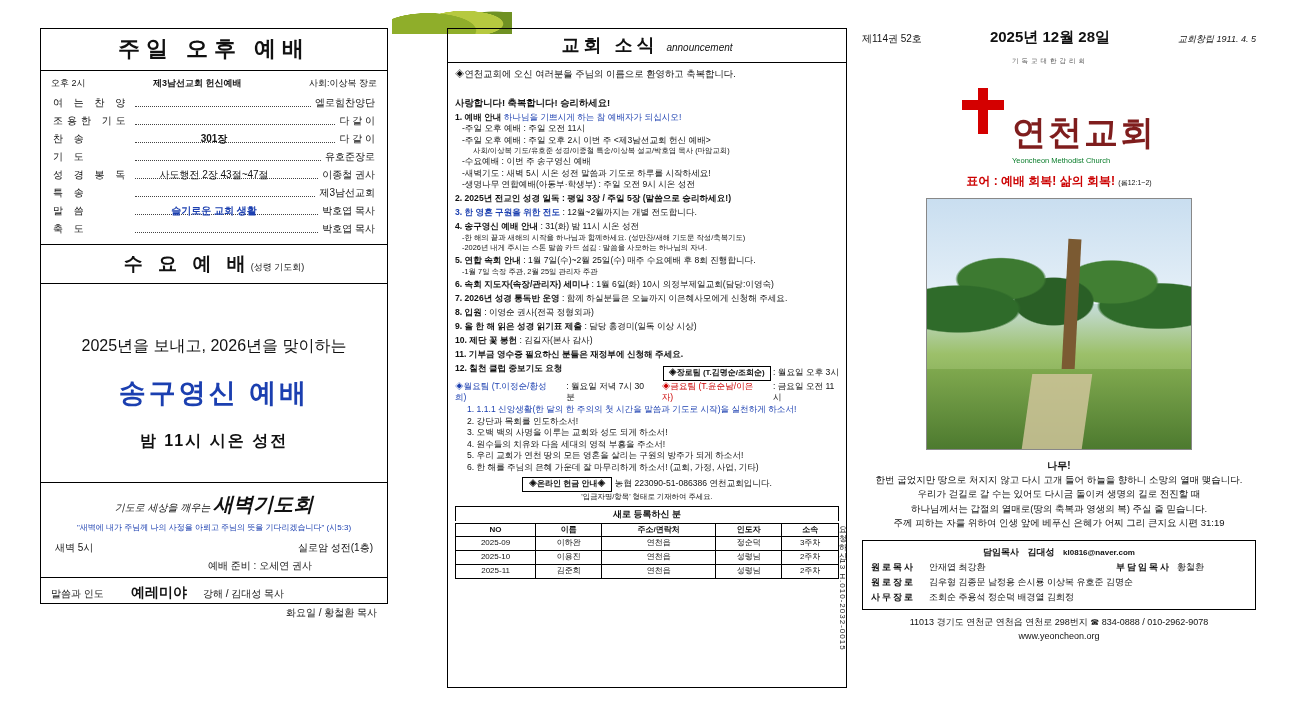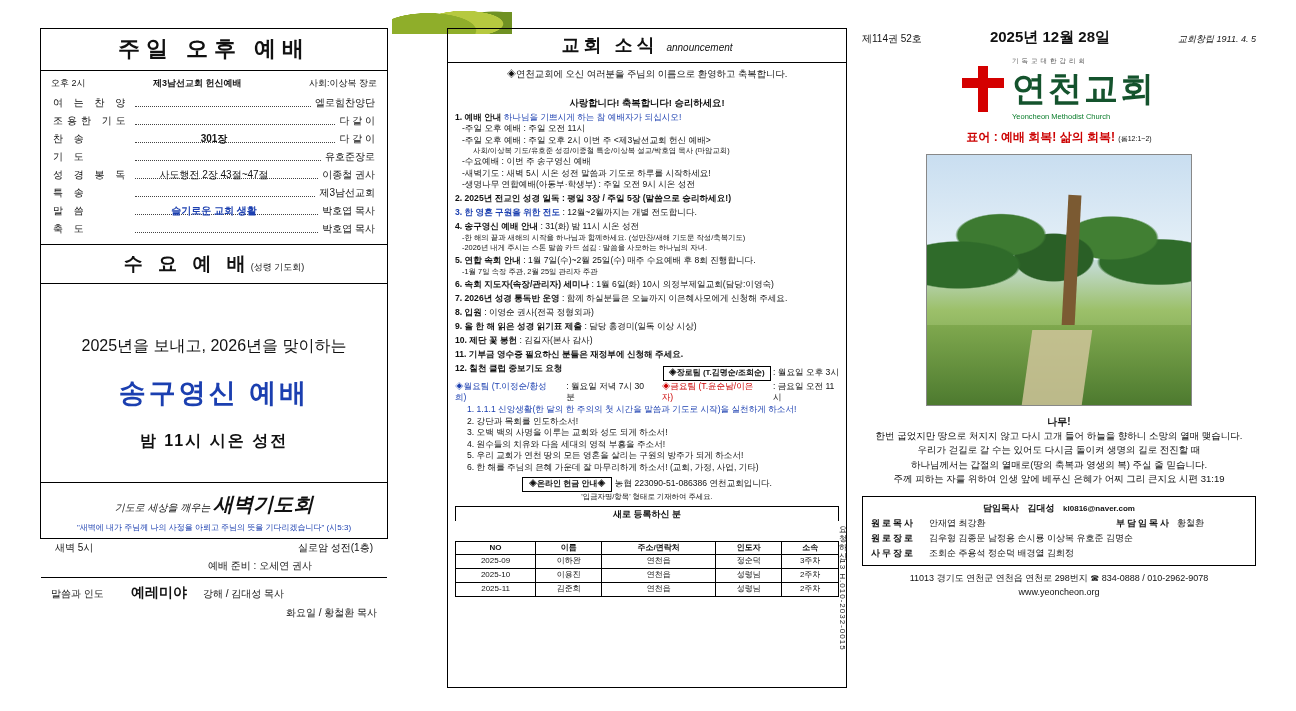--- a/index.html
+++ b/index.html
@@ -9,21 +9,21 @@
   
   .box{position:absolute;box-sizing:border-box;}
   .bd{border:1.5px solid #000;}
   .ctr{text-align:center;}
   .b{font-weight:bold;}
   .blue{color:#1b3fb0;}
   .red{color:#cc0000;}
   .sm{font-size:8px;}
 
   
-  #left{left:40px;top:28px;width:348px;height:511px;}
+  #left{left:40px;top:28px;width:348px;height:576px;}
   #left .hdr{border-bottom:1.5px solid #000;padding:5px 0 6px;}
   #left .hdr .t{font-size:22px;font-weight:bold;letter-spacing:6px;}
   .subrow{display:flex;justify-content:space-between;font-size:9px;padding:6px 10px 4px;}
   .ordrow{display:flex;align-items:flex-end;font-size:10px;padding:2px 12px;}
   .ordrow .lbl{width:78px;letter-spacing:4px;flex:0 0 78px;}
   .ordrow .dots{flex:1;border-bottom:1.5px dotted #444;margin:0 4px 3px;}
   .ordwrap{position:relative;}
   .ordrow .val{flex:0 0 auto;text-align:right;}
   .midtext{position:absolute;left:110px;right:110px;text-align:center;font-size:10px;bottom:2px;}
 
@@ -47,45 +47,45 @@
   .lastbox .r .k{width:80px;}
   .lastbox .big{font-size:14px;font-weight:bold;}
   .lastbox .r2{text-align:right;font-size:10px;margin-top:4px;}
 
   
   #center{left:447px;top:28px;width:400px;height:660px;font-size:8.6px;line-height:1.34;}
   #center .chdr{text-align:center;border-bottom:1.5px solid #000;padding:4px 0 5px;}
   #center .chdr .k{font-size:18px;font-weight:bold;letter-spacing:4px;}
   #center .chdr .e{font-size:10px;font-style:italic;margin-left:8px;}
   .cbody{padding:5px 7px 0;}
-  .welcome{text-align:center;font-size:9.4px;}
+  .welcome{text-align:left;font-size:9.4px;}
   .welcome .w2{font-weight:bold;margin-top:16px;}
   .item{margin-top:2.5px;}
   .item>.hd{font-weight:bold;}
   .sub{padding-left:7px;}
   .notebox{border:1px solid #000;display:inline-block;padding:1px 5px;font-size:8px;font-weight:bold;margin-top:3px;}
   .tiny{font-size:7.4px;}
   .clubline{display:flex;gap:14px;align-items:center;}
   .numlist{padding-left:12px;}
   .onlinebox{text-align:center;margin-top:4px;}
   .ob{border:1px solid #000;display:inline-block;padding:1px 6px;font-size:8px;font-weight:bold;}
-  table.reg{width:100%;border-collapse:collapse;font-size:8px;margin-top:20px;}
+  table.reg{width:100%;border-collapse:collapse;font-size:8px;margin-top:2px;}
   table.reg th,table.reg td{border:1px solid #000;text-align:center;padding:1px 0;}
   .regttl{text-align:center;font-weight:bold;font-size:9px;border:1px solid #000;border-bottom:none;padding:1px 0;}
 
   
   #right{left:862px;top:28px;width:394px;height:660px;}
   .rtop{display:flex;align-items:baseline;justify-content:space-between;font-size:10px;}
   .rtop .d{font-size:15px;font-weight:bold;}
   .rtop .f{font-size:9px;font-style:italic;}
   .logo{display:flex;align-items:center;justify-content:center;margin-top:10px;gap:8px;}
   .crossmark{width:42px;height:46px;position:relative;}
   .crossmark .v{position:absolute;left:16px;top:0;width:10px;height:46px;background:#d40000;}
   .crossmark .h{position:absolute;left:0;top:12px;width:42px;height:10px;background:#d40000;}
-  .logo .nm{font-size:34px;font-weight:bold;color:#14532d;letter-spacing:2px;}
+  .logo .nm{font-size:34px;font-weight:bold;color:#7f1d1d;letter-spacing:2px;margin-top:44px;}
   .logo .sub1{font-size:6.5px;color:#555;letter-spacing:3px;}
   .logo .sub2{font-size:7.5px;color:#0a7d2b;}
   .motto{text-align:center;margin-top:8px;font-size:12px;font-weight:bold;}
   .motto .mv{font-size:7px;font-weight:normal;}
   .photo{margin:8px auto 0;width:264px;height:250px;border:1px solid #888;position:relative;overflow:hidden;background:linear-gradient(#bcd6ea,#cfe3f2 38%,#9cc06a 62%,#5d8a3a);}
   .photo .sky{position:absolute;left:0;top:0;right:0;height:42%;background:linear-gradient(#c9def0,#e7f1f8);}
   .photo .trees{position:absolute;left:0;top:8%;right:0;height:60%;background:
      radial-gradient(ellipse at 12% 60%, #2f6b2a 0 18%, transparent 19%),
      radial-gradient(ellipse at 28% 40%, #3d7a31 0 16%, transparent 17%),
      radial-gradient(ellipse at 48% 55%, #2a5f26 0 20%, transparent 21%),

